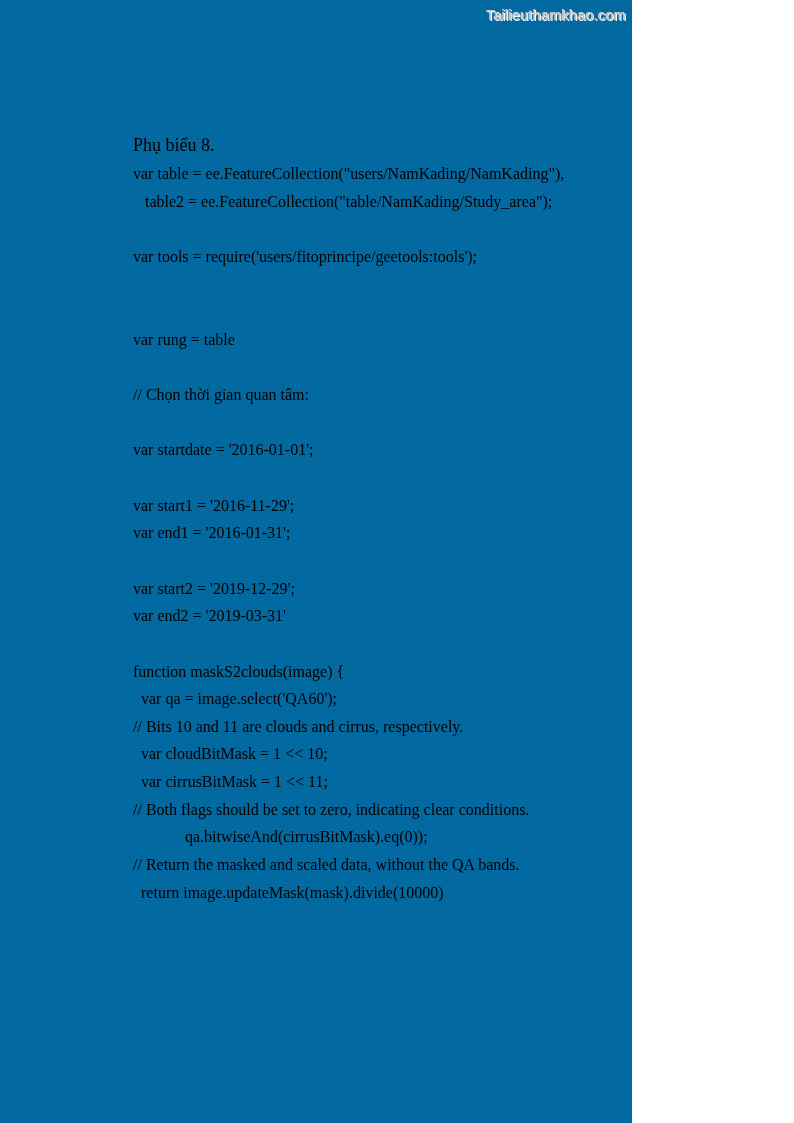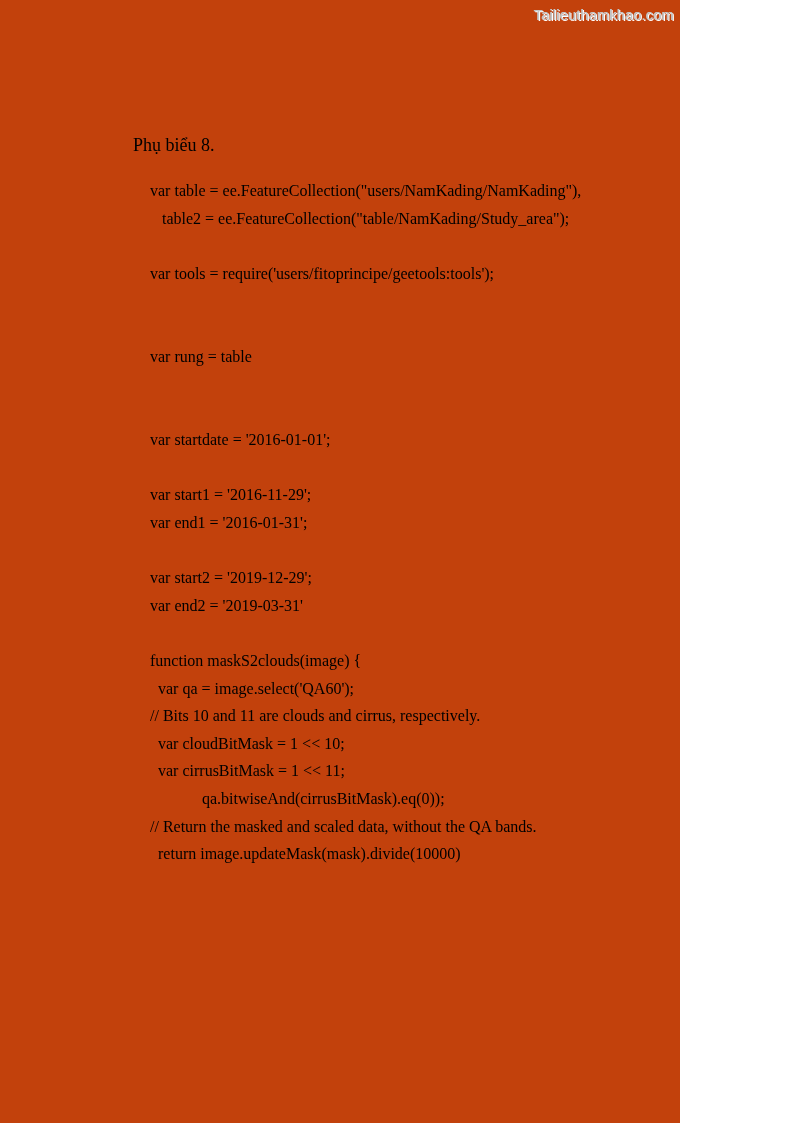--- a/index.html
+++ b/index.html
@@ -2,23 +2,23 @@
 <html><head>
 <meta charset="utf-8">
 <style>
   html, body {
     margin: 0;
     padding: 0;
     background: #ffffff;
   }
   .page {
     position: relative;
-    width: 680px;
+    width: 632px;
     height: 1123px;
-    background: #c2410c;
+    background: #0369a1;
     overflow: hidden;
     font-family: "Liberation Serif", serif;
     color: #000000;
   }
   .watermark {
     position: absolute;
     top: 7px;
     right: 6px;
     font-family: "Liberation Sans", sans-serif;
     font-size: 14.5px;
@@ -35,21 +35,21 @@
   }
   .doc-title {
     margin: 0;
     font-size: 18px;
     font-weight: normal;
     height: 30px;
     line-height: 30px;
     white-space: pre;
   }
   .code-block {
-    margin: 17px;
+    margin: 0;
   }
   .code-line {
     font-size: 16px;
     height: 27.65px;
     line-height: 27.65px;
     white-space: pre;
   }
 </style>
 </head>
 <body>
@@ -64,34 +64,36 @@
 
     <div class="code-block">
         <div class="code-line">var table = ee.FeatureCollection("users/NamKading/NamKading"),</div>
         <div class="code-line">   table2 = ee.FeatureCollection("table/NamKading/Study_area");</div>
         <div class="code-line">&nbsp;</div>
         <div class="code-line">var tools = require('users/fitoprincipe/geetools:tools');</div>
         <div class="code-line">&nbsp;</div>
         <div class="code-line">&nbsp;</div>
         <div class="code-line">var rung = table</div>
         <div class="code-line">&nbsp;</div>
+        <div class="code-line">// Chọn thời gian quan tâm:</div>
         <div class="code-line">&nbsp;</div>
         <div class="code-line">var startdate = '2016-01-01';</div>
         <div class="code-line">&nbsp;</div>
         <div class="code-line">var start1 = '2016-11-29';</div>
         <div class="code-line">var end1 = '2016-01-31';</div>
         <div class="code-line">&nbsp;</div>
         <div class="code-line">var start2 = '2019-12-29';</div>
         <div class="code-line">var end2 = '2019-03-31'</div>
         <div class="code-line">&nbsp;</div>
         <div class="code-line">function maskS2clouds(image) {</div>
         <div class="code-line">  var qa = image.select('QA60');</div>
         <div class="code-line">// Bits 10 and 11 are clouds and cirrus, respectively.</div>
         <div class="code-line">  var cloudBitMask = 1 &lt;&lt; 10;</div>
         <div class="code-line">  var cirrusBitMask = 1 &lt;&lt; 11;</div>
+        <div class="code-line">// Both flags should be set to zero, indicating clear conditions.</div>
         <div class="code-line">             qa.bitwiseAnd(cirrusBitMask).eq(0));</div>
         <div class="code-line">// Return the masked and scaled data, without the QA bands.</div>
         <div class="code-line">  return image.updateMask(mask).divide(10000)</div>
       </div>
 
   </div>
 
 </div>
 
 </body></html>

